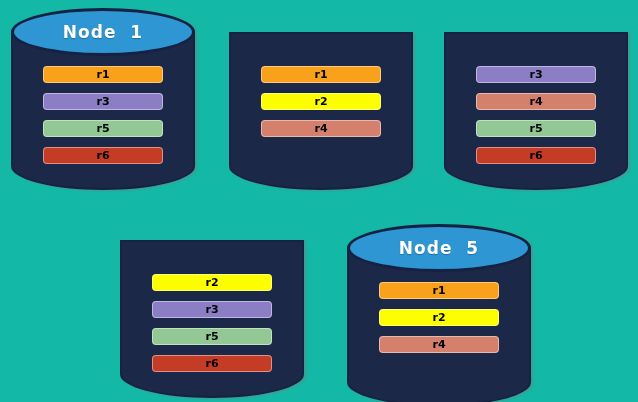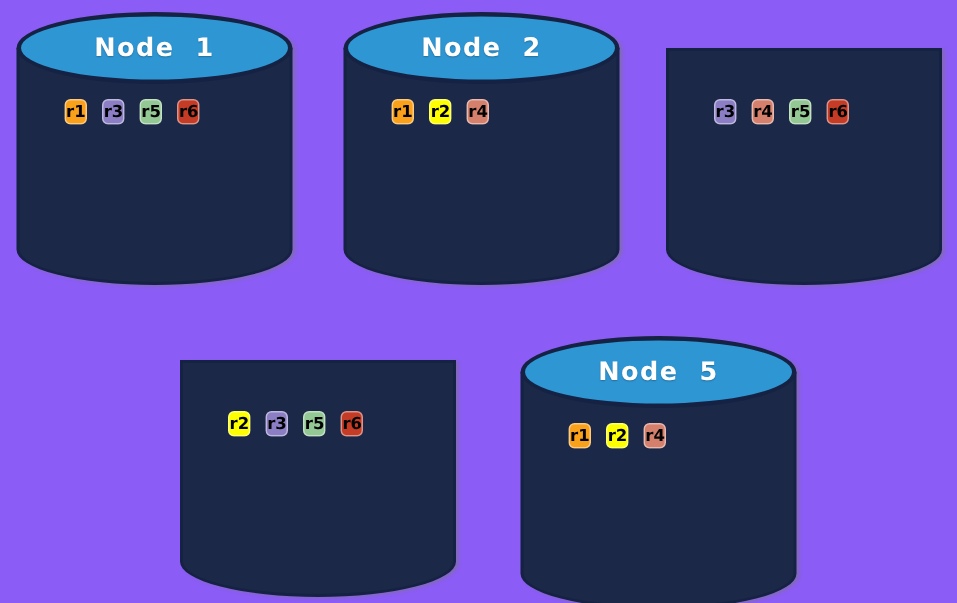--- a/index.html
+++ b/index.html
@@ -5,21 +5,21 @@
   html, body {
     margin: 0;
     padding: 0;
     background: #ffffff;
     font-family: "DejaVu Sans", "Liberation Sans", sans-serif;
   }
   .canvas {
     position: relative;
     width: 638px;
     height: 402px;
-    background: #8b5cf6;
+    background: #14b8a6;
     overflow: hidden;
   }
   .cylinder {
     position: absolute;
     width: 184px;
     height: 182px;
     filter: drop-shadow(2px 1px 1px rgba(120,120,120,0.45));
   }
   
   .pos-n1 { left: 11px;  top: 8px; }
@@ -57,21 +57,21 @@
     font-weight: bold;
     letter-spacing: 1px;
     word-spacing: 7px;
     text-shadow: 0 1px 1px rgba(0,0,0,0.25);
   }
   .bars {
     position: absolute;
     left: 32px; right: 32px;
     top: 58px;
     display: flex;
-    flex-direction: row;
+    flex-direction: column;
     gap: 10px;
     z-index: 2;
   }
   .bar {
     height: 17px;
     border-radius: 4px;
     border: 1px solid rgba(255,255,255,0.45);
     box-sizing: border-box;
     display: flex;
     align-items: center;
@@ -103,23 +103,20 @@
         <div class="bar" style="background: rgb(147, 199, 147);">
           <span>r5</span>
         </div>
         <div class="bar" style="background: rgb(196, 59, 38);">
           <span>r6</span>
         </div>
       </div>
   </div>
     <div class="cylinder pos-n2">
     <div class="cyl-body"></div>
-    <div class="cyl-top">
-      <span class="node-title">Node 2</span>
-    </div>
     <div class="bars">
         <div class="bar" style="background: rgb(249, 161, 27);">
           <span>r1</span>
         </div>
         <div class="bar" style="background: rgb(253, 255, 0);">
           <span>r2</span>
         </div>
         <div class="bar" style="background: rgb(213, 128, 108);">
           <span>r4</span>
         </div>

